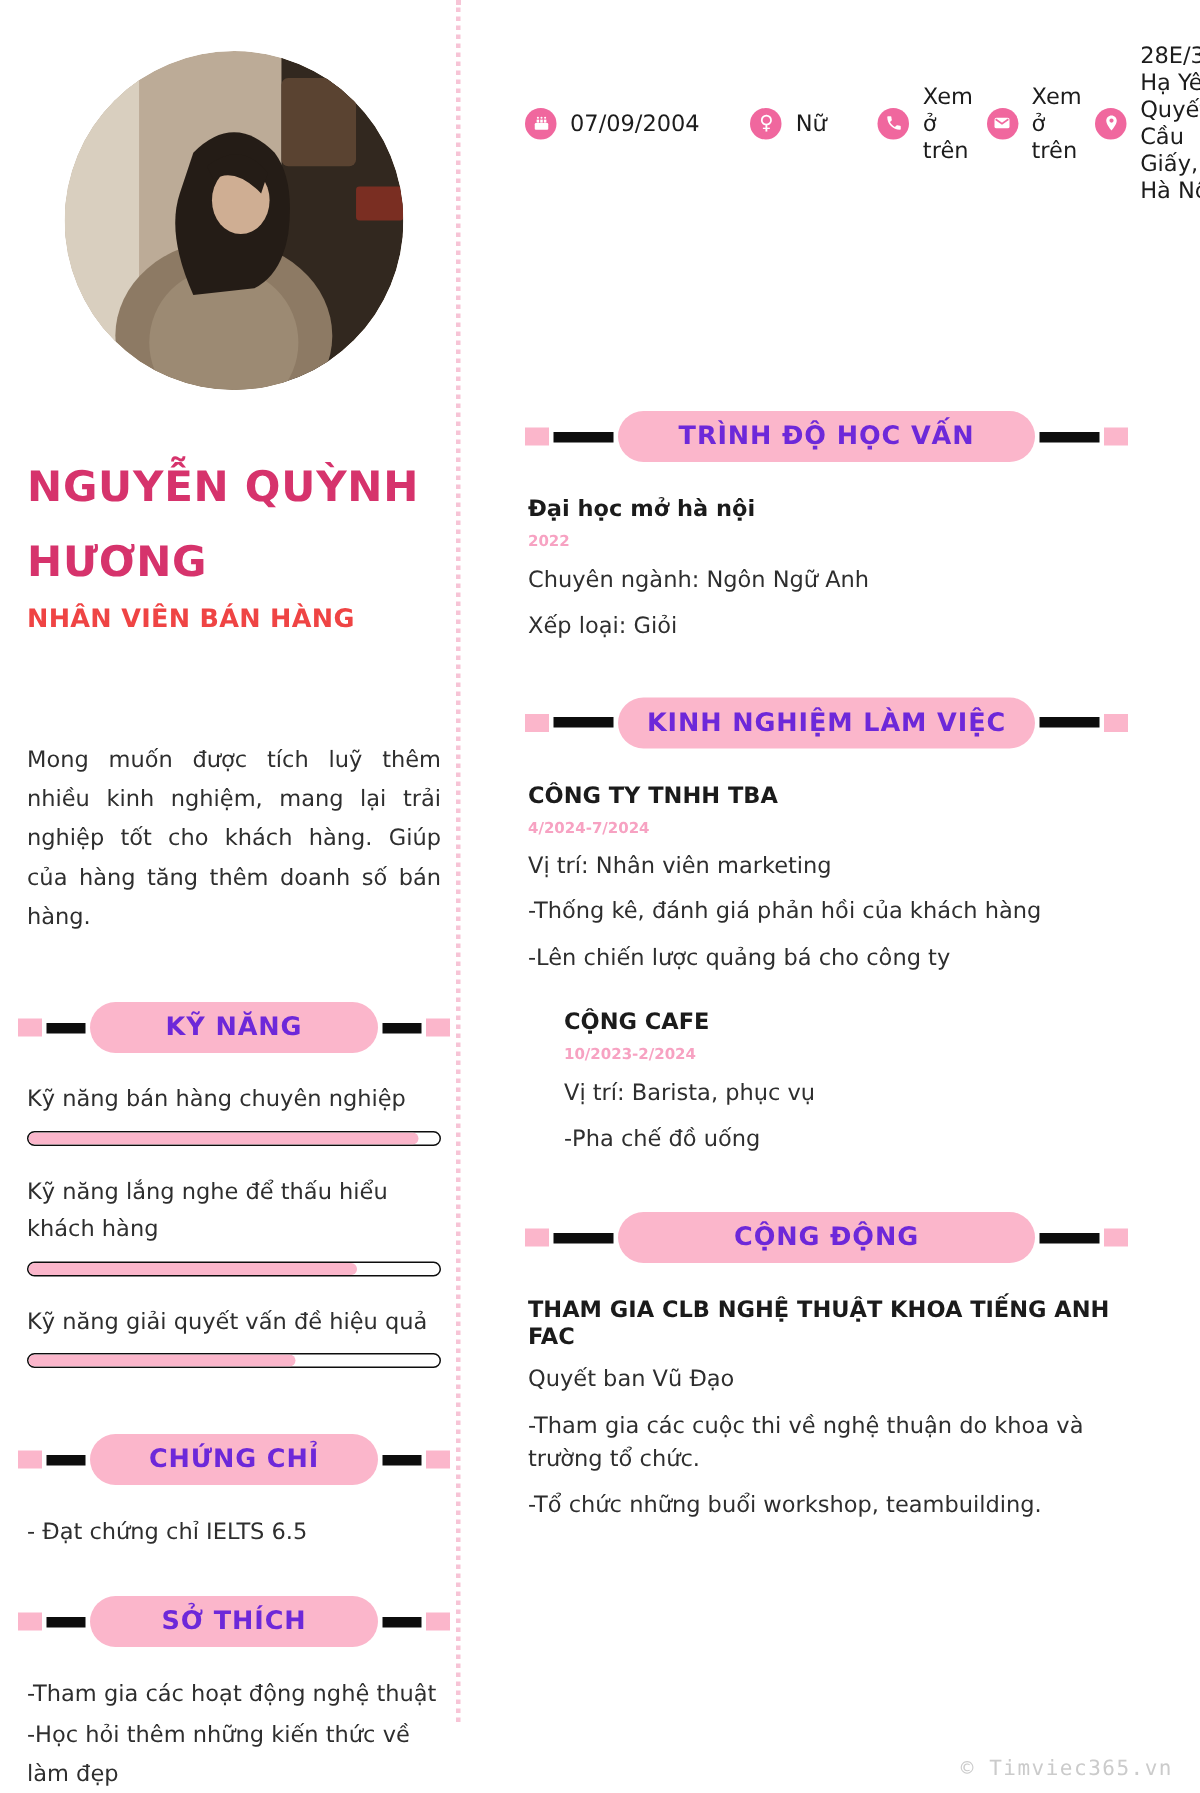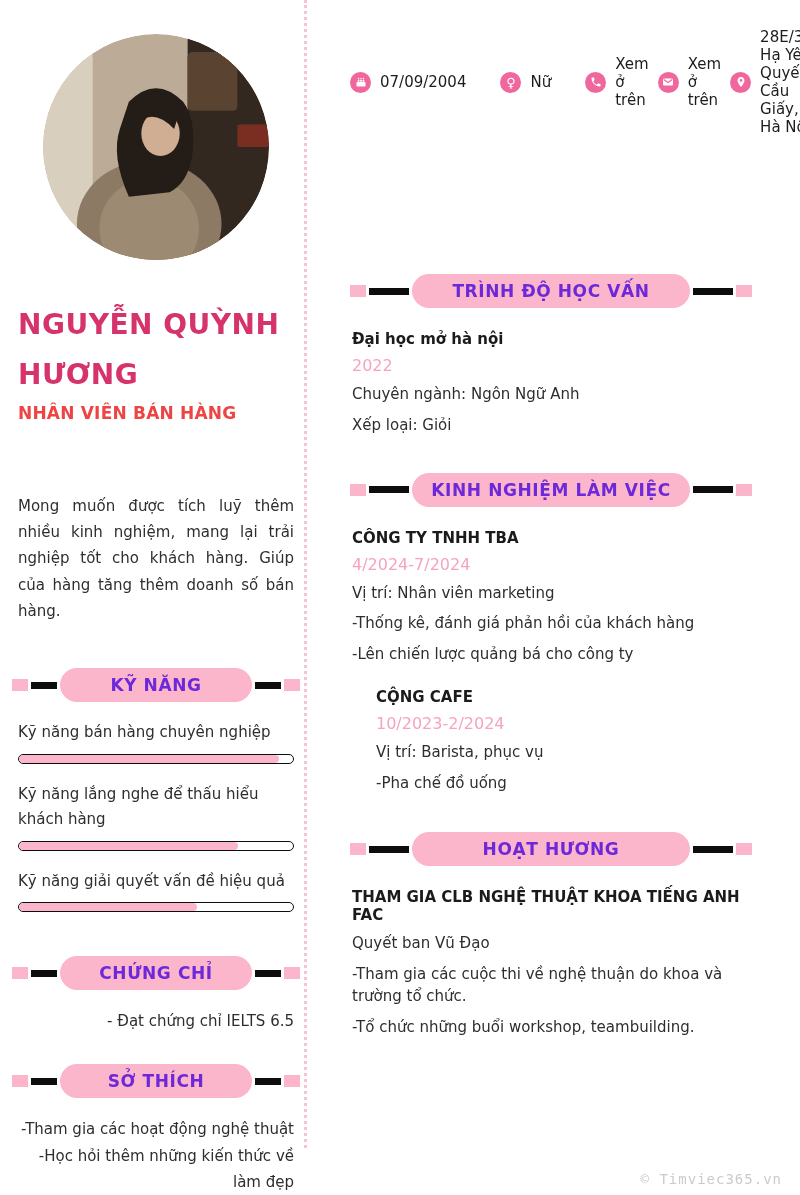--- a/index.html
+++ b/index.html
@@ -32,35 +32,35 @@
   .sec-bar{height:7px;background:#0d0d0d;flex:0 0 26px;}
   .right-col .sec-bar{flex-basis:40px;}
   .sec-pill{flex:1;background:var(--pink);color:#6d28d9;font-weight:700;font-size:17px;text-align:center;border-radius:17px;padding:7px 0;letter-spacing:.6px;}
 
   
   .skill{margin-top:18px;padding:0 6px;}
   .skill-label{font-size:15px;line-height:1.7;color:#2e2e2e;}
   .skill-bar{margin-top:8px;height:10px;border:1.5px solid #0d0d0d;border-radius:6px;background:#fff;overflow:hidden;}
   .skill-fill{height:100%;background:var(--pink);border-radius:6px;}
 
-  .plain-list{margin-top:18px;padding:0 6px;text-align:right;}
+  .plain-list{margin-top:18px;padding:0 6px;}
   .plain-list div{font-size:15px;line-height:1.75;color:#2e2e2e;}
 
   
   .right-col{position:absolute;left:350px;top:0;width:402px;}
   .contact{margin-top:28px;display:flex;flex-direction:row;gap:9px;}
   .contact-row{display:flex;align-items:center;gap:34px;}
   .contact-item{display:flex;align-items:center;gap:9px;font-size:15px;font-weight:500;color:#1c1c1c;}
   .cicon{width:21px;height:21px;border-radius:50%;background:var(--pink-icon);display:flex;align-items:center;justify-content:center;flex:0 0 auto;color:#fff;font-size:13px;line-height:1;}
   .cicon svg{width:12px;height:12px;display:block;}
 
   .edu-header{margin-top:138px;}
   .block{padding:0 2px;}
   .block .b-title{margin-top:22px;font-size:15px;font-weight:700;color:#1b1b1b;}
-  .block .b-date{margin-top:8px;font-size:16px;font-weight:400;color:var(--pink-date);}
+  .block .b-date{margin-top:8px;font-size:10px;font-weight:700;color:var(--pink-date);}
   .block .b-line{margin-top:9px;font-size:15px;color:#2e2e2e;line-height:1.45;}
   .job2{margin-top:20px;margin-left:24px;}
 
   .watermark{position:absolute;right:18px;bottom:8px;font-family:"DejaVu Sans Mono","Liberation Mono",monospace;font-size:14px;color:#cbcbcb;letter-spacing:1px;}
 </style>
 </head>
 <body>
 
 <div class="page">
   <div class="divider"></div>
@@ -231,21 +231,21 @@
     <div class="block job2">
       <div class="b-title">CỘNG CAFE</div>
       <div class="b-date">10/2023-2/2024</div>
       <div class="b-line">Vị trí: Barista, phục vụ</div>
       <div class="b-line">-Pha chế đồ uống</div>
     </div>
 
     <div class="sec-header" style="margin-top:38px;">
       <span class="sec-sq"></span>
       <span class="sec-bar"></span>
-      <span class="sec-pill">HOẠT HƯƠNG</span>
+      <span class="sec-pill">CỘNG ĐỘNG</span>
       <span class="sec-bar"></span>
       <span class="sec-sq"></span>
     </div>
     <div class="block">
       <div class="b-title">THAM GIA CLB NGHỆ THUẬT KHOA TIẾNG ANH FAC</div>
       <div class="b-line">Quyết ban Vũ Đạo</div>
       <div class="b-line">-Tham gia các cuộc thi về nghệ thuận do khoa và trường tổ chức.</div>
       <div class="b-line">-Tổ chức những buổi workshop, teambuilding.</div>
     </div>
   </div>

